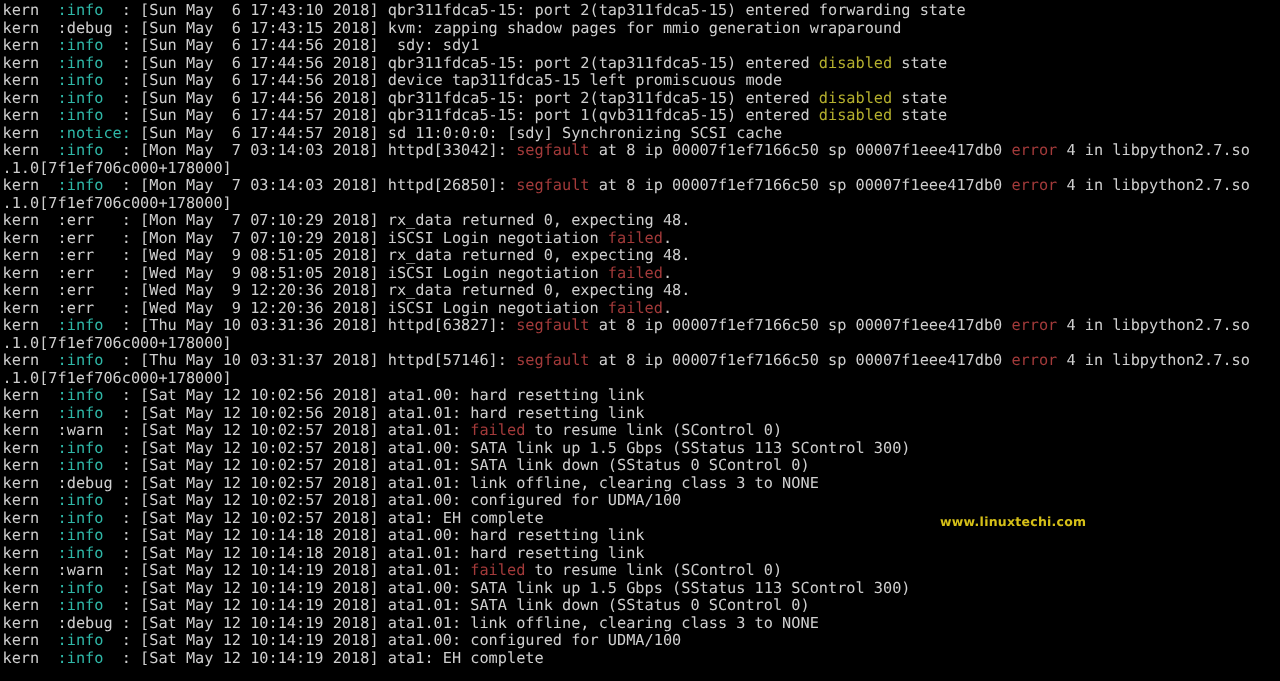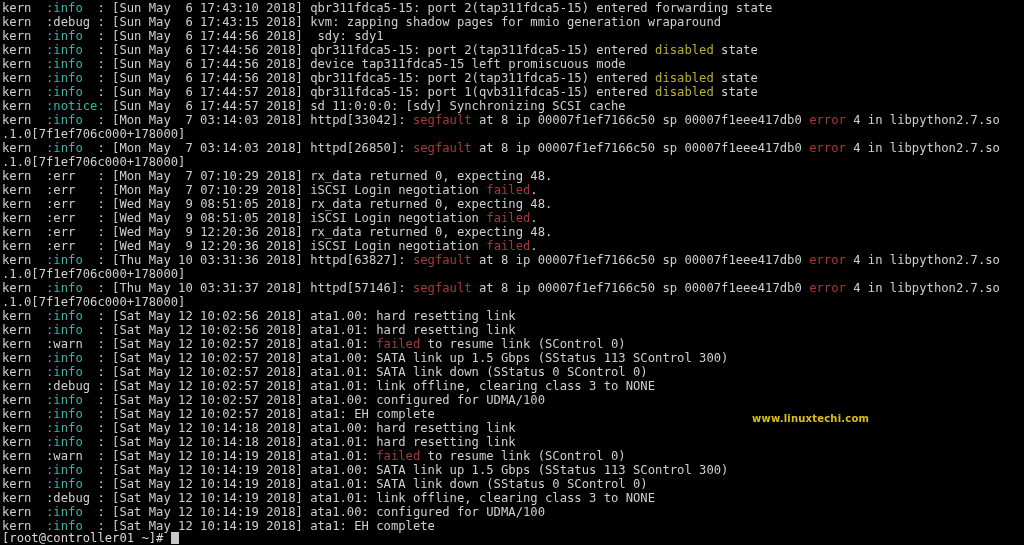--- a/index.html
+++ b/index.html
@@ -66,17 +66,16 @@
     text-shadow: 0 0 1px #000;
   }
 </style>
 </head>
 <body>
 
 <div id="terminal">
 
   <div id="screen"><span class="row"><span class="c-plain" style="color: rgb(207, 207, 207);">kern  </span><span class="c-info" style="color: rgb(47, 184, 168);">:info</span><span class="c-plain" style="color: rgb(207, 207, 207);">  : [Sun May  6 17:43:10 2018] qbr311fdca5-15: port 2(tap311fdca5-15) entered forwarding state</span></span><span class="row"><span class="c-plain" style="color: rgb(207, 207, 207);">kern  </span><span class="c-plain" style="color: rgb(207, 207, 207);">:debug</span><span class="c-plain" style="color: rgb(207, 207, 207);"> : [Sun May  6 17:43:15 2018] kvm: zapping shadow pages for mmio generation wraparound</span></span><span class="row"><span class="c-plain" style="color: rgb(207, 207, 207);">kern  </span><span class="c-info" style="color: rgb(47, 184, 168);">:info</span><span class="c-plain" style="color: rgb(207, 207, 207);">  : [Sun May  6 17:44:56 2018]  sdy: sdy1</span></span><span class="row"><span class="c-plain" style="color: rgb(207, 207, 207);">kern  </span><span class="c-info" style="color: rgb(47, 184, 168);">:info</span><span class="c-plain" style="color: rgb(207, 207, 207);">  : [Sun May  6 17:44:56 2018] qbr311fdca5-15: port 2(tap311fdca5-15) entered </span><span class="c-yellow" style="color: rgb(181, 176, 46);">disabled</span><span class="c-plain" style="color: rgb(207, 207, 207);"> state</span></span><span class="row"><span class="c-plain" style="color: rgb(207, 207, 207);">kern  </span><span class="c-info" style="color: rgb(47, 184, 168);">:info</span><span class="c-plain" style="color: rgb(207, 207, 207);">  : [Sun May  6 17:44:56 2018] device tap311fdca5-15 left promiscuous mode</span></span><span class="row"><span class="c-plain" style="color: rgb(207, 207, 207);">kern  </span><span class="c-info" style="color: rgb(47, 184, 168);">:info</span><span class="c-plain" style="color: rgb(207, 207, 207);">  : [Sun May  6 17:44:56 2018] qbr311fdca5-15: port 2(tap311fdca5-15) entered </span><span class="c-yellow" style="color: rgb(181, 176, 46);">disabled</span><span class="c-plain" style="color: rgb(207, 207, 207);"> state</span></span><span class="row"><span class="c-plain" style="color: rgb(207, 207, 207);">kern  </span><span class="c-info" style="color: rgb(47, 184, 168);">:info</span><span class="c-plain" style="color: rgb(207, 207, 207);">  : [Sun May  6 17:44:57 2018] qbr311fdca5-15: port 1(qvb311fdca5-15) entered </span><span class="c-yellow" style="color: rgb(181, 176, 46);">disabled</span><span class="c-plain" style="color: rgb(207, 207, 207);"> state</span></span><span class="row"><span class="c-plain" style="color: rgb(207, 207, 207);">kern  </span><span class="c-notice" style="color: rgb(47, 184, 168);">:notice:</span><span class="c-plain" style="color: rgb(207, 207, 207);"> [Sun May  6 17:44:57 2018] sd 11:0:0:0: [sdy] Synchronizing SCSI cache</span></span><span class="row"><span class="c-plain" style="color: rgb(207, 207, 207);">kern  </span><span class="c-info" style="color: rgb(47, 184, 168);">:info</span><span class="c-plain" style="color: rgb(207, 207, 207);">  : [Mon May  7 03:14:03 2018] httpd[33042]: </span><span class="c-red" style="color: rgb(163, 58, 58);">segfault</span><span class="c-plain" style="color: rgb(207, 207, 207);"> at 8 ip 00007f1ef7166c50 sp 00007f1eee417db0 </span><span class="c-red" style="color: rgb(163, 58, 58);">error</span><span class="c-plain" style="color: rgb(207, 207, 207);"> 4 in libpython2.7.so</span></span><span class="row"><span class="c-plain" style="color: rgb(207, 207, 207);">.1.0[7f1ef706c000+178000]</span></span><span class="row"><span class="c-plain" style="color: rgb(207, 207, 207);">kern  </span><span class="c-info" style="color: rgb(47, 184, 168);">:info</span><span class="c-plain" style="color: rgb(207, 207, 207);">  : [Mon May  7 03:14:03 2018] httpd[26850]: </span><span class="c-red" style="color: rgb(163, 58, 58);">segfault</span><span class="c-plain" style="color: rgb(207, 207, 207);"> at 8 ip 00007f1ef7166c50 sp 00007f1eee417db0 </span><span class="c-red" style="color: rgb(163, 58, 58);">error</span><span class="c-plain" style="color: rgb(207, 207, 207);"> 4 in libpython2.7.so</span></span><span class="row"><span class="c-plain" style="color: rgb(207, 207, 207);">.1.0[7f1ef706c000+178000]</span></span><span class="row"><span class="c-plain" style="color: rgb(207, 207, 207);">kern  </span><span class="c-plain" style="color: rgb(207, 207, 207);">:err</span><span class="c-plain" style="color: rgb(207, 207, 207);">   : [Mon May  7 07:10:29 2018] rx_data returned 0, expecting 48.</span></span><span class="row"><span class="c-plain" style="color: rgb(207, 207, 207);">kern  </span><span class="c-plain" style="color: rgb(207, 207, 207);">:err</span><span class="c-plain" style="color: rgb(207, 207, 207);">   : [Mon May  7 07:10:29 2018] iSCSI Login negotiation </span><span class="c-red" style="color: rgb(163, 58, 58);">failed</span><span class="c-plain" style="color: rgb(207, 207, 207);">.</span></span><span class="row"><span class="c-plain" style="color: rgb(207, 207, 207);">kern  </span><span class="c-plain" style="color: rgb(207, 207, 207);">:err</span><span class="c-plain" style="color: rgb(207, 207, 207);">   : [Wed May  9 08:51:05 2018] rx_data returned 0, expecting 48.</span></span><span class="row"><span class="c-plain" style="color: rgb(207, 207, 207);">kern  </span><span class="c-plain" style="color: rgb(207, 207, 207);">:err</span><span class="c-plain" style="color: rgb(207, 207, 207);">   : [Wed May  9 08:51:05 2018] iSCSI Login negotiation </span><span class="c-red" style="color: rgb(163, 58, 58);">failed</span><span class="c-plain" style="color: rgb(207, 207, 207);">.</span></span><span class="row"><span class="c-plain" style="color: rgb(207, 207, 207);">kern  </span><span class="c-plain" style="color: rgb(207, 207, 207);">:err</span><span class="c-plain" style="color: rgb(207, 207, 207);">   : [Wed May  9 12:20:36 2018] rx_data returned 0, expecting 48.</span></span><span class="row"><span class="c-plain" style="color: rgb(207, 207, 207);">kern  </span><span class="c-plain" style="color: rgb(207, 207, 207);">:err</span><span class="c-plain" style="color: rgb(207, 207, 207);">   : [Wed May  9 12:20:36 2018] iSCSI Login negotiation </span><span class="c-red" style="color: rgb(163, 58, 58);">failed</span><span class="c-plain" style="color: rgb(207, 207, 207);">.</span></span><span class="row"><span class="c-plain" style="color: rgb(207, 207, 207);">kern  </span><span class="c-info" style="color: rgb(47, 184, 168);">:info</span><span class="c-plain" style="color: rgb(207, 207, 207);">  : [Thu May 10 03:31:36 2018] httpd[63827]: </span><span class="c-red" style="color: rgb(163, 58, 58);">segfault</span><span class="c-plain" style="color: rgb(207, 207, 207);"> at 8 ip 00007f1ef7166c50 sp 00007f1eee417db0 </span><span class="c-red" style="color: rgb(163, 58, 58);">error</span><span class="c-plain" style="color: rgb(207, 207, 207);"> 4 in libpython2.7.so</span></span><span class="row"><span class="c-plain" style="color: rgb(207, 207, 207);">.1.0[7f1ef706c000+178000]</span></span><span class="row"><span class="c-plain" style="color: rgb(207, 207, 207);">kern  </span><span class="c-info" style="color: rgb(47, 184, 168);">:info</span><span class="c-plain" style="color: rgb(207, 207, 207);">  : [Thu May 10 03:31:37 2018] httpd[57146]: </span><span class="c-red" style="color: rgb(163, 58, 58);">segfault</span><span class="c-plain" style="color: rgb(207, 207, 207);"> at 8 ip 00007f1ef7166c50 sp 00007f1eee417db0 </span><span class="c-red" style="color: rgb(163, 58, 58);">error</span><span class="c-plain" style="color: rgb(207, 207, 207);"> 4 in libpython2.7.so</span></span><span class="row"><span class="c-plain" style="color: rgb(207, 207, 207);">.1.0[7f1ef706c000+178000]</span></span><span class="row"><span class="c-plain" style="color: rgb(207, 207, 207);">kern  </span><span class="c-info" style="color: rgb(47, 184, 168);">:info</span><span class="c-plain" style="color: rgb(207, 207, 207);">  : [Sat May 12 10:02:56 2018] ata1.00: hard resetting link</span></span><span class="row"><span class="c-plain" style="color: rgb(207, 207, 207);">kern  </span><span class="c-info" style="color: rgb(47, 184, 168);">:info</span><span class="c-plain" style="color: rgb(207, 207, 207);">  : [Sat May 12 10:02:56 2018] ata1.01: hard resetting link</span></span><span class="row"><span class="c-plain" style="color: rgb(207, 207, 207);">kern  </span><span class="c-plain" style="color: rgb(207, 207, 207);">:warn</span><span class="c-plain" style="color: rgb(207, 207, 207);">  : [Sat May 12 10:02:57 2018] ata1.01: </span><span class="c-red" style="color: rgb(163, 58, 58);">failed</span><span class="c-plain" style="color: rgb(207, 207, 207);"> to resume link (SControl 0)</span></span><span class="row"><span class="c-plain" style="color: rgb(207, 207, 207);">kern  </span><span class="c-info" style="color: rgb(47, 184, 168);">:info</span><span class="c-plain" style="color: rgb(207, 207, 207);">  : [Sat May 12 10:02:57 2018] ata1.00: SATA link up 1.5 Gbps (SStatus 113 SControl 300)</span></span><span class="row"><span class="c-plain" style="color: rgb(207, 207, 207);">kern  </span><span class="c-info" style="color: rgb(47, 184, 168);">:info</span><span class="c-plain" style="color: rgb(207, 207, 207);">  : [Sat May 12 10:02:57 2018] ata1.01: SATA link down (SStatus 0 SControl 0)</span></span><span class="row"><span class="c-plain" style="color: rgb(207, 207, 207);">kern  </span><span class="c-plain" style="color: rgb(207, 207, 207);">:debug</span><span class="c-plain" style="color: rgb(207, 207, 207);"> : [Sat May 12 10:02:57 2018] ata1.01: link offline, clearing class 3 to NONE</span></span><span class="row"><span class="c-plain" style="color: rgb(207, 207, 207);">kern  </span><span class="c-info" style="color: rgb(47, 184, 168);">:info</span><span class="c-plain" style="color: rgb(207, 207, 207);">  : [Sat May 12 10:02:57 2018] ata1.00: configured for UDMA/100</span></span><span class="row"><span class="c-plain" style="color: rgb(207, 207, 207);">kern  </span><span class="c-info" style="color: rgb(47, 184, 168);">:info</span><span class="c-plain" style="color: rgb(207, 207, 207);">  : [Sat May 12 10:02:57 2018] ata1: EH complete</span></span><span class="row"><span class="c-plain" style="color: rgb(207, 207, 207);">kern  </span><span class="c-info" style="color: rgb(47, 184, 168);">:info</span><span class="c-plain" style="color: rgb(207, 207, 207);">  : [Sat May 12 10:14:18 2018] ata1.00: hard resetting link</span></span><span class="row"><span class="c-plain" style="color: rgb(207, 207, 207);">kern  </span><span class="c-info" style="color: rgb(47, 184, 168);">:info</span><span class="c-plain" style="color: rgb(207, 207, 207);">  : [Sat May 12 10:14:18 2018] ata1.01: hard resetting link</span></span><span class="row"><span class="c-plain" style="color: rgb(207, 207, 207);">kern  </span><span class="c-plain" style="color: rgb(207, 207, 207);">:warn</span><span class="c-plain" style="color: rgb(207, 207, 207);">  : [Sat May 12 10:14:19 2018] ata1.01: </span><span class="c-red" style="color: rgb(163, 58, 58);">failed</span><span class="c-plain" style="color: rgb(207, 207, 207);"> to resume link (SControl 0)</span></span><span class="row"><span class="c-plain" style="color: rgb(207, 207, 207);">kern  </span><span class="c-info" style="color: rgb(47, 184, 168);">:info</span><span class="c-plain" style="color: rgb(207, 207, 207);">  : [Sat May 12 10:14:19 2018] ata1.00: SATA link up 1.5 Gbps (SStatus 113 SControl 300)</span></span><span class="row"><span class="c-plain" style="color: rgb(207, 207, 207);">kern  </span><span class="c-info" style="color: rgb(47, 184, 168);">:info</span><span class="c-plain" style="color: rgb(207, 207, 207);">  : [Sat May 12 10:14:19 2018] ata1.01: SATA link down (SStatus 0 SControl 0)</span></span><span class="row"><span class="c-plain" style="color: rgb(207, 207, 207);">kern  </span><span class="c-plain" style="color: rgb(207, 207, 207);">:debug</span><span class="c-plain" style="color: rgb(207, 207, 207);"> : [Sat May 12 10:14:19 2018] ata1.01: link offline, clearing class 3 to NONE</span></span><span class="row"><span class="c-plain" style="color: rgb(207, 207, 207);">kern  </span><span class="c-info" style="color: rgb(47, 184, 168);">:info</span><span class="c-plain" style="color: rgb(207, 207, 207);">  : [Sat May 12 10:14:19 2018] ata1.00: configured for UDMA/100</span></span><span class="row"><span class="c-plain" style="color: rgb(207, 207, 207);">kern  </span><span class="c-info" style="color: rgb(47, 184, 168);">:info</span><span class="c-plain" style="color: rgb(207, 207, 207);">  : [Sat May 12 10:14:19 2018] ata1: EH complete</span></span></div>
 
-  <div id="prompt-line"><span>[root@controller01 ~]# </span><span id="cursor"></span></div>
 
   <div id="watermark">www.linuxtechi.com</div>
 
 </div>
 
 </body></html>

